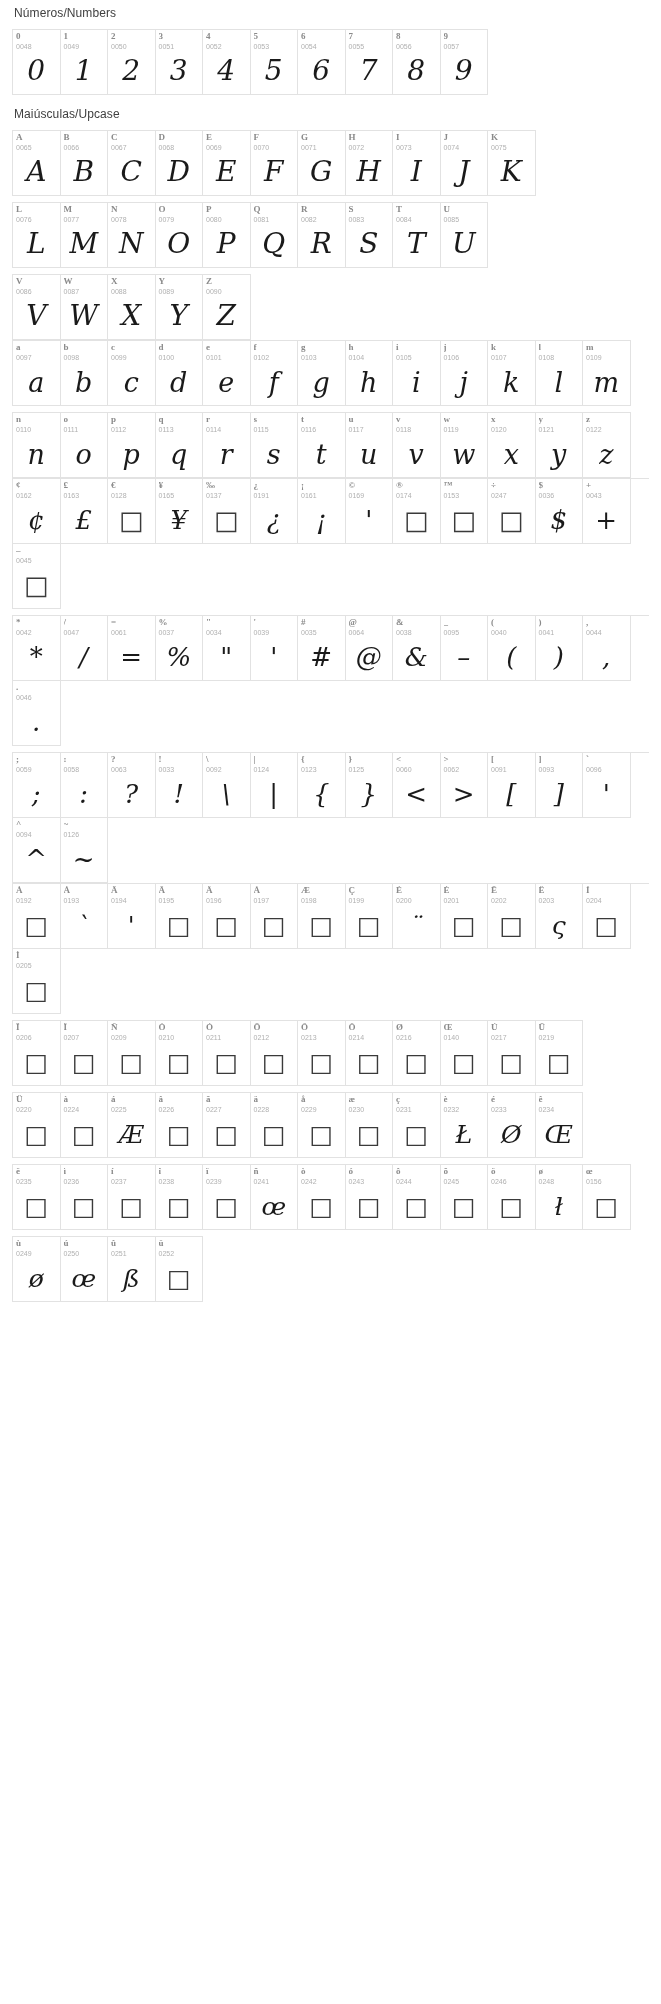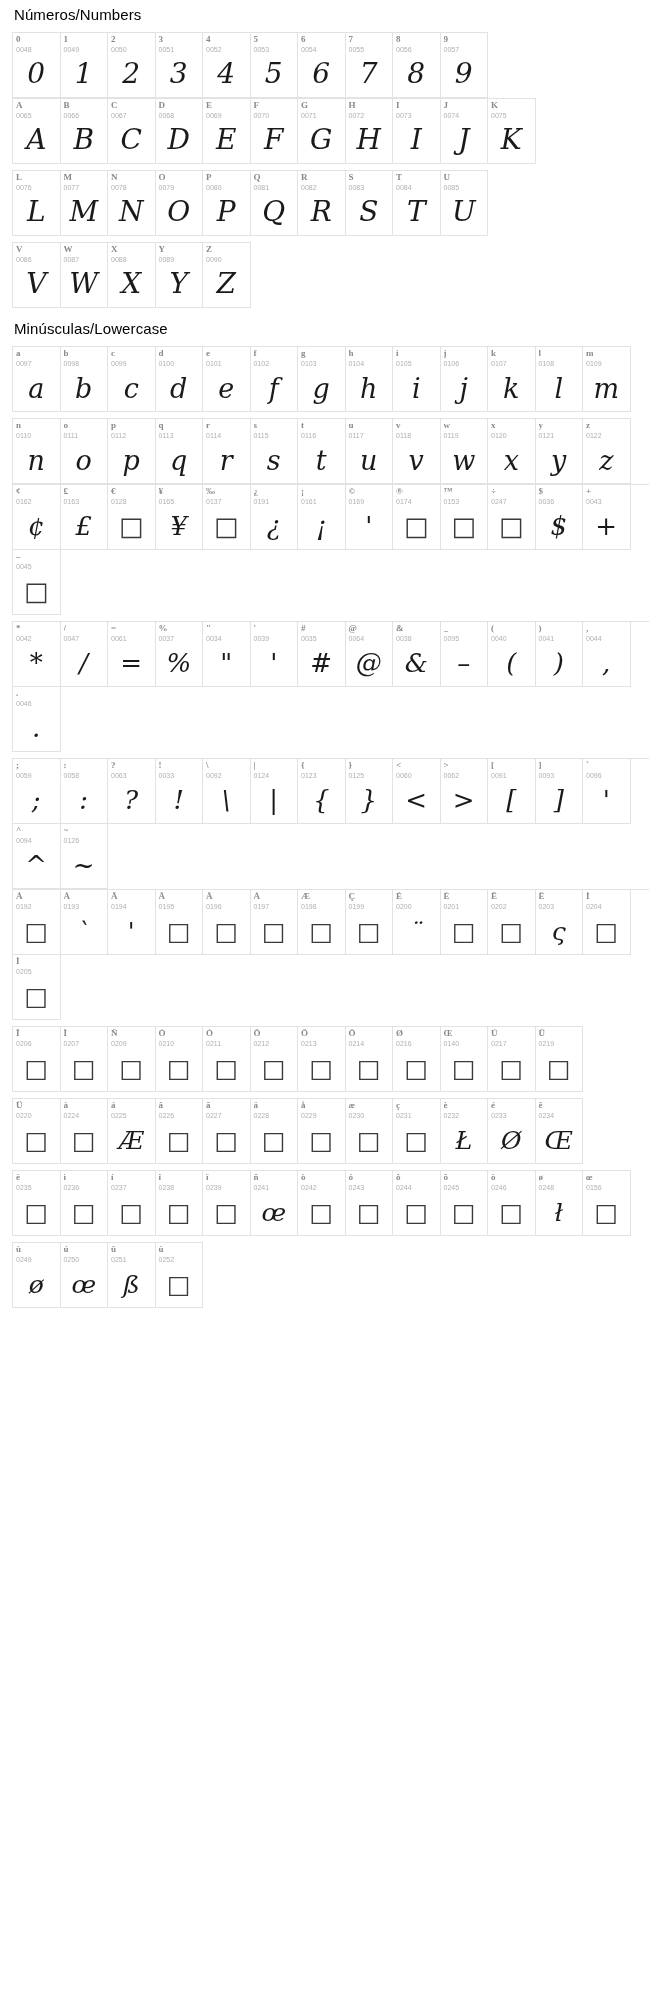--- a/index.html
+++ b/index.html
@@ -12,22 +12,22 @@
   body {
     font-family: "Liberation Sans", sans-serif;
     color: #333333;
     padding: 0 0 20px 0;
   }
   .page {
     width: 661px;
     padding: 0 12px;
   }
   .section-title {
-    font-size: 15px;
-    color: #000000;
+    font-size: 12px;
+    color: #404040;
     font-weight: 400;
     margin: 0;
     padding: 12px 0 9px 2px;
     letter-spacing: 0.1px;
   }
   .first-title { padding-top: 6px; }
   .grid {
     display: flex;
     flex-wrap: wrap;
     border-left: 1px solid #e2e2e2;
@@ -161,20 +161,21 @@
         <div class="glyph">8</div>
       </div>
       <div class="cell">
         <div class="meta">
           <span class="ch-label">9</span>
           <span class="code">0057</span>
         </div>
         <div class="glyph">9</div>
       </div>
     </div>
+    <h2 class="section-title">Maiúsculas/Upcase</h2>
     <div class="grid upper">
       <div class="cell">
         <div class="meta">
           <span class="ch-label">A</span>
           <span class="code">0065</span>
         </div>
         <div class="glyph">A</div>
       </div>
       <div class="cell">
         <div class="meta">
@@ -351,21 +352,20 @@
         <div class="glyph">Y</div>
       </div>
       <div class="cell">
         <div class="meta">
           <span class="ch-label">Z</span>
           <span class="code">0090</span>
         </div>
         <div class="glyph">Z</div>
       </div>
     </div>
-    <h2 class="section-title">Minúsculas/Lowercase</h2>
     <div class="grid lower">
       <div class="cell">
         <div class="meta">
           <span class="ch-label">a</span>
           <span class="code">0097</span>
         </div>
         <div class="glyph">a</div>
       </div>
       <div class="cell">
         <div class="meta">

